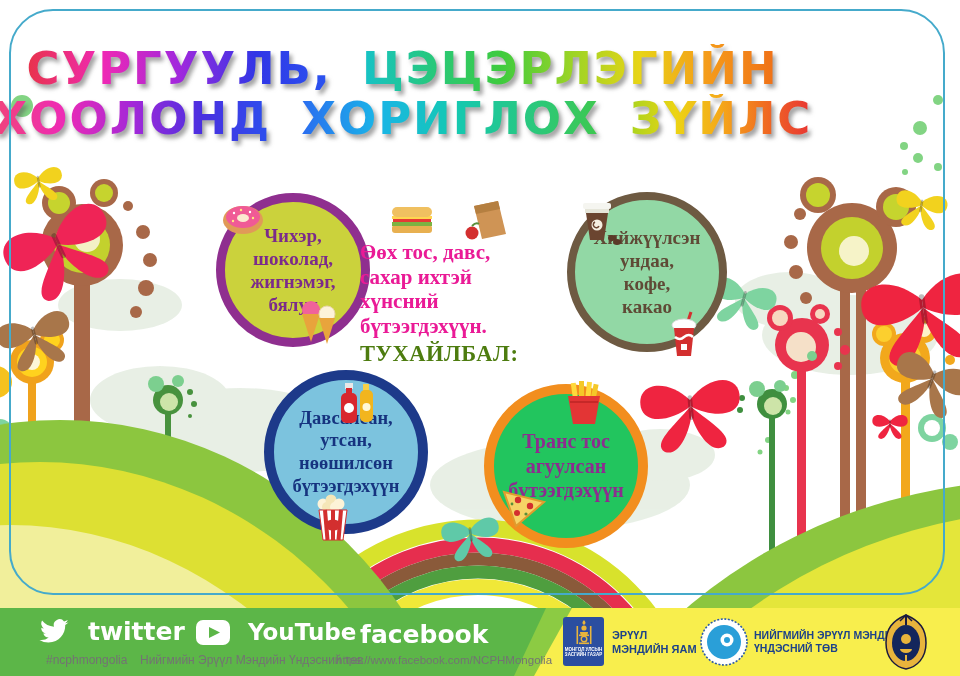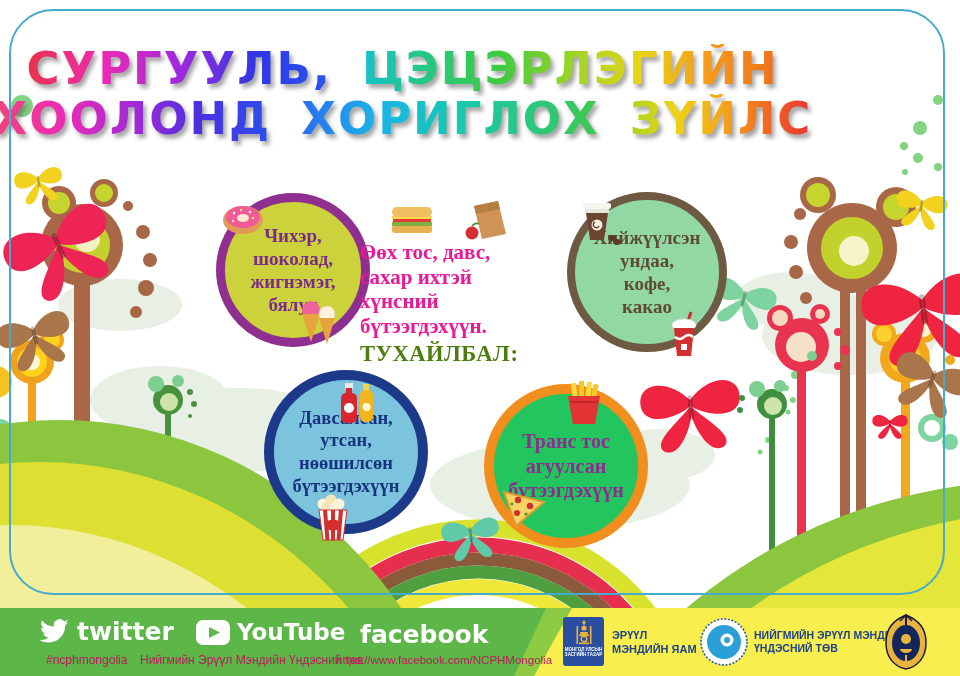--- a/index.html
+++ b/index.html
@@ -37,23 +37,23 @@
   .center-block .cb-text{color:#ea1a96;font-size:21px;line-height:1.17;white-space:pre-line;}
   .center-block .cb-label{color:#4d7c0f;font-size:22.5px;margin-top:3px;letter-spacing:.5px;}
   .food-icon{position:absolute;z-index:6;}
   
   .footer{position:absolute;left:0;top:608px;width:960px;height:68px;z-index:8;}
   .f-yellow{position:absolute;inset:0;background:#f8ee4d;}
   .f-green-lt{position:absolute;inset:0;background:#8ccb43;
               clip-path:polygon(0 0,572px 0,534px 68px,0 68px);}
   .f-green{position:absolute;inset:0;background:#5cb648;
            clip-path:polygon(0 0,546px 0,514px 68px,0 68px);}
-  .f-item{position:absolute;display:flex;align-items:center;gap:7px;color:#fff;}
+  .f-item{position:absolute;display:flex;align-items:center;gap:18px;color:#fff;}
   .f-logo-word{font-weight:bold;font-family:"DejaVu Sans",sans-serif;}
-  .f-cap{position:absolute;color:#be185d;font-size:12px;}
+  .f-cap{position:absolute;color:#737373;font-size:12px;}
   .f-cap-dark{position:absolute;color:#1d4289;font-weight:bold;white-space:pre-line;line-height:1.25;}
   .gov-logo{position:absolute;left:563px;top:9px;width:41px;height:49px;background:#2b4ea0;border-radius:3px;
             display:flex;flex-direction:column;align-items:center;justify-content:flex-start;padding-top:3px;box-sizing:border-box;}
   .gov-cap{color:#fff;font-size:4.5px;line-height:1.2;text-align:center;white-space:pre-line;margin-top:1px;font-weight:bold;}
 </style>
 </head>
 <body>
 
 <div class="poster">
 

